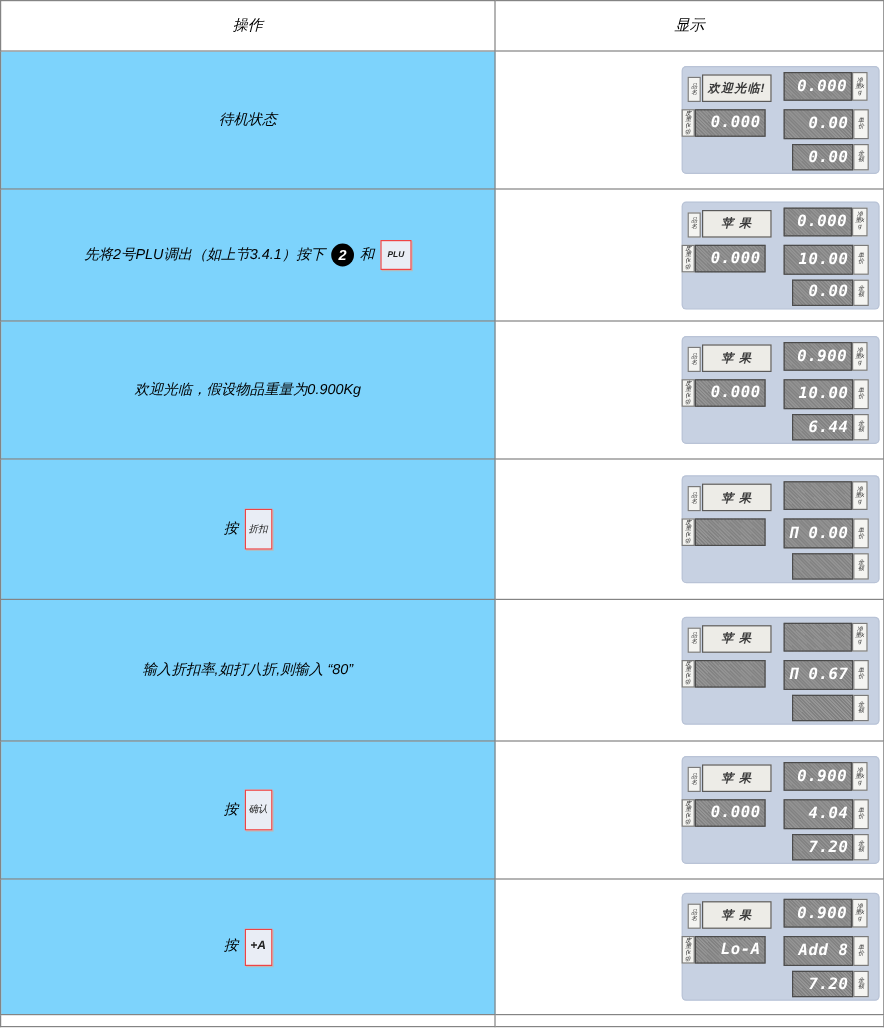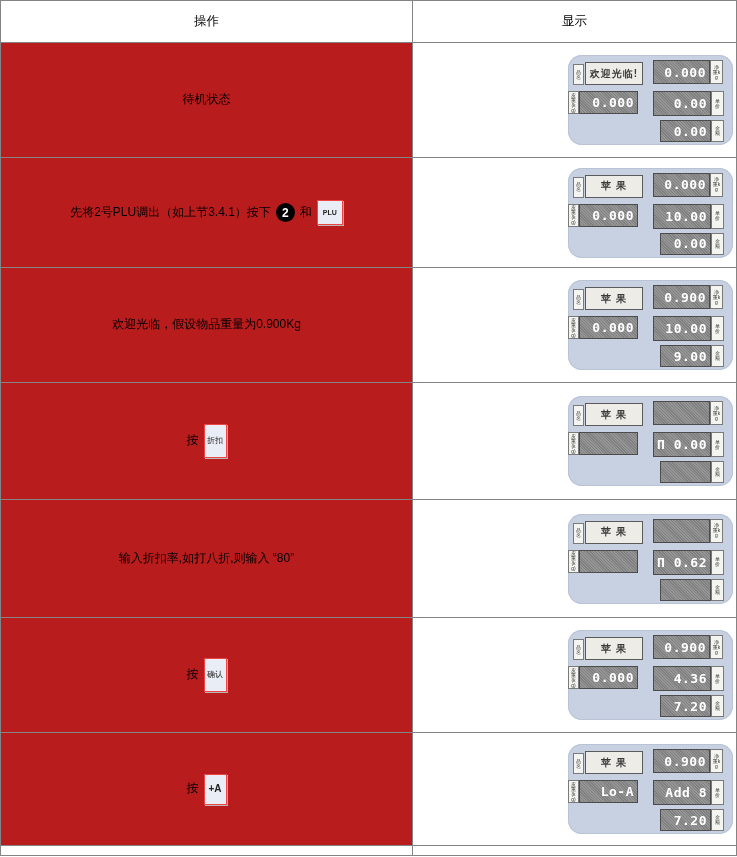--- a/index.html
+++ b/index.html
@@ -1,32 +1,32 @@
 <!DOCTYPE html>
 <html><head>
 <meta charset="utf-8">
 <style>
   html,body{margin:0;padding:0;background:#fff;font-family:"Liberation Sans",sans-serif;}
-  .page{width:737px;height:857px;overflow:hidden;background:#fff;}
+  .page{width:737px;height:857px;overflow:hidden;background:#fff;font-style:italic;}
   table{border-collapse:collapse;width:736px;table-layout:fixed;}
   col.c-op{width:412px;} col.c-disp{width:324px;}
   th,td{border:1px solid #848484;padding:0;vertical-align:middle;}
   th{height:41px;font-weight:normal;font-size:12.5px;color:#000;text-align:center;background:#fff;}
-  td.op-cell{background:#b91c1c;}
+  td.op-cell{background:#7dd3fc;}
   .op-line{display:flex;align-items:center;justify-content:center;gap:5px;padding:0 8px;}
   .op-text{font-size:12px;color:#000;line-height:1.3;}
   .circle-key{display:inline-flex;width:19px;height:19px;border-radius:50%;background:#000;color:#fff;
     font-weight:bold;font-size:12px;align-items:center;justify-content:center;flex:0 0 auto;}
   .box-key{display:inline-flex;align-items:center;justify-content:center;background:#e9edf5;
     border:1px solid #ef4444;box-shadow:1px 1px 0 #b8b8b8;color:#222;flex:0 0 auto;
     width:21px;height:32px;font-size:8px;line-height:1;}
   [data-name="plu-key"]{width:24px;height:23px;font-size:7px;font-weight:bold;}
   [data-name="plus-a-key"]{width:21px;height:29px;font-size:10px;font-weight:bold;}
   td.disp-cell{background:#fff;}
-  .panel{position:relative;width:165px;height:90px;background:#c7d1e2;border-radius:14px;
+  .panel{position:relative;width:165px;height:90px;background:#c7d1e2;border-radius:4px;
     margin:0 3px 0 auto;box-shadow:0 0 0 1px #b9c3d6 inset;}
   .seg{position:absolute;box-sizing:border-box;background-color:#8a8a8a;
     background-image:repeating-linear-gradient(45deg,rgba(255,255,255,.10) 0 1px,rgba(0,0,0,.07) 1px 2px);
     border:1px solid #4c4c4c;color:#fff;font-family:"DejaVu Sans Mono",monospace;font-weight:bold;
     font-size:13px;display:flex;align-items:center;justify-content:flex-end;padding-right:3px;
     letter-spacing:0.5px;white-space:pre;overflow:hidden;}
   .vlabel{position:absolute;box-sizing:border-box;background:#f4f4f1;border:1px solid #7a7a7a;
     font-size:5px;line-height:5px;color:#333;text-align:center;overflow:hidden;
     display:flex;align-items:center;justify-content:center;word-break:break-all;padding:0 1px;}
   .name-box{position:absolute;box-sizing:border-box;background:#edece7;border:1px solid #5a5a5a;
@@ -115,21 +115,21 @@
           <td class="disp-cell" data-name="display-cell">
             <div class="panel" data-name="scale-display-panel">
               <div class="vlabel name-l" data-name="product-name-label">品名</div>
               <div class="name-box" data-name="product-name-display">苹 果</div>
               <div class="seg weight-d" data-name="weight-display">0.900</div>
               <div class="vlabel weight-l" data-name="weight-unit-label">净重kg</div>
               <div class="vlabel tare-l" data-name="tare-label">皮重(kg)</div>
               <div class="seg tare-d" data-name="tare-display">0.000</div>
               <div class="seg price-d" data-name="unit-price-display">10.00</div>
               <div class="vlabel price-l" data-name="unit-price-label">单价</div>
-              <div class="seg total-d" data-name="total-price-display">9.00</div>
+              <div class="seg total-d" data-name="total-price-display">6.44</div>
               <div class="vlabel total-l" data-name="total-price-label">金额</div>
             </div>
           </td>
         </tr>
         <tr data-name="table-row" style="height: 117px;">
           <td class="op-cell" data-name="operation-cell">
             <div class="op-line">
               <span class="op-text" data-name="operation-text">按</span>
               <span class="box-key" data-name="discount-key">折扣</span>
             </div>
@@ -156,21 +156,21 @@
             </div>
           </td>
           <td class="disp-cell" data-name="display-cell">
             <div class="panel" data-name="scale-display-panel">
               <div class="vlabel name-l" data-name="product-name-label">品名</div>
               <div class="name-box" data-name="product-name-display">苹 果</div>
               <div class="seg weight-d" data-name="weight-display"></div>
               <div class="vlabel weight-l" data-name="weight-unit-label">净重kg</div>
               <div class="vlabel tare-l" data-name="tare-label">皮重(kg)</div>
               <div class="seg tare-d" data-name="tare-display"></div>
-              <div class="seg price-d" data-name="unit-price-display">Π 0.62</div>
+              <div class="seg price-d" data-name="unit-price-display">Π 0.67</div>
               <div class="vlabel price-l" data-name="unit-price-label">单价</div>
               <div class="seg total-d" data-name="total-price-display"></div>
               <div class="vlabel total-l" data-name="total-price-label">金额</div>
             </div>
           </td>
         </tr>
         <tr data-name="table-row" style="height: 115px;">
           <td class="op-cell" data-name="operation-cell">
             <div class="op-line">
               <span class="op-text" data-name="operation-text">按</span>
@@ -178,21 +178,21 @@
             </div>
           </td>
           <td class="disp-cell" data-name="display-cell">
             <div class="panel" data-name="scale-display-panel">
               <div class="vlabel name-l" data-name="product-name-label">品名</div>
               <div class="name-box" data-name="product-name-display">苹 果</div>
               <div class="seg weight-d" data-name="weight-display">0.900</div>
               <div class="vlabel weight-l" data-name="weight-unit-label">净重kg</div>
               <div class="vlabel tare-l" data-name="tare-label">皮重(kg)</div>
               <div class="seg tare-d" data-name="tare-display">0.000</div>
-              <div class="seg price-d" data-name="unit-price-display">4.36</div>
+              <div class="seg price-d" data-name="unit-price-display">4.04</div>
               <div class="vlabel price-l" data-name="unit-price-label">单价</div>
               <div class="seg total-d" data-name="total-price-display">7.20</div>
               <div class="vlabel total-l" data-name="total-price-label">金额</div>
             </div>
           </td>
         </tr>
         <tr data-name="table-row" style="height: 113px;">
           <td class="op-cell" data-name="operation-cell">
             <div class="op-line">
               <span class="op-text" data-name="operation-text">按</span>

